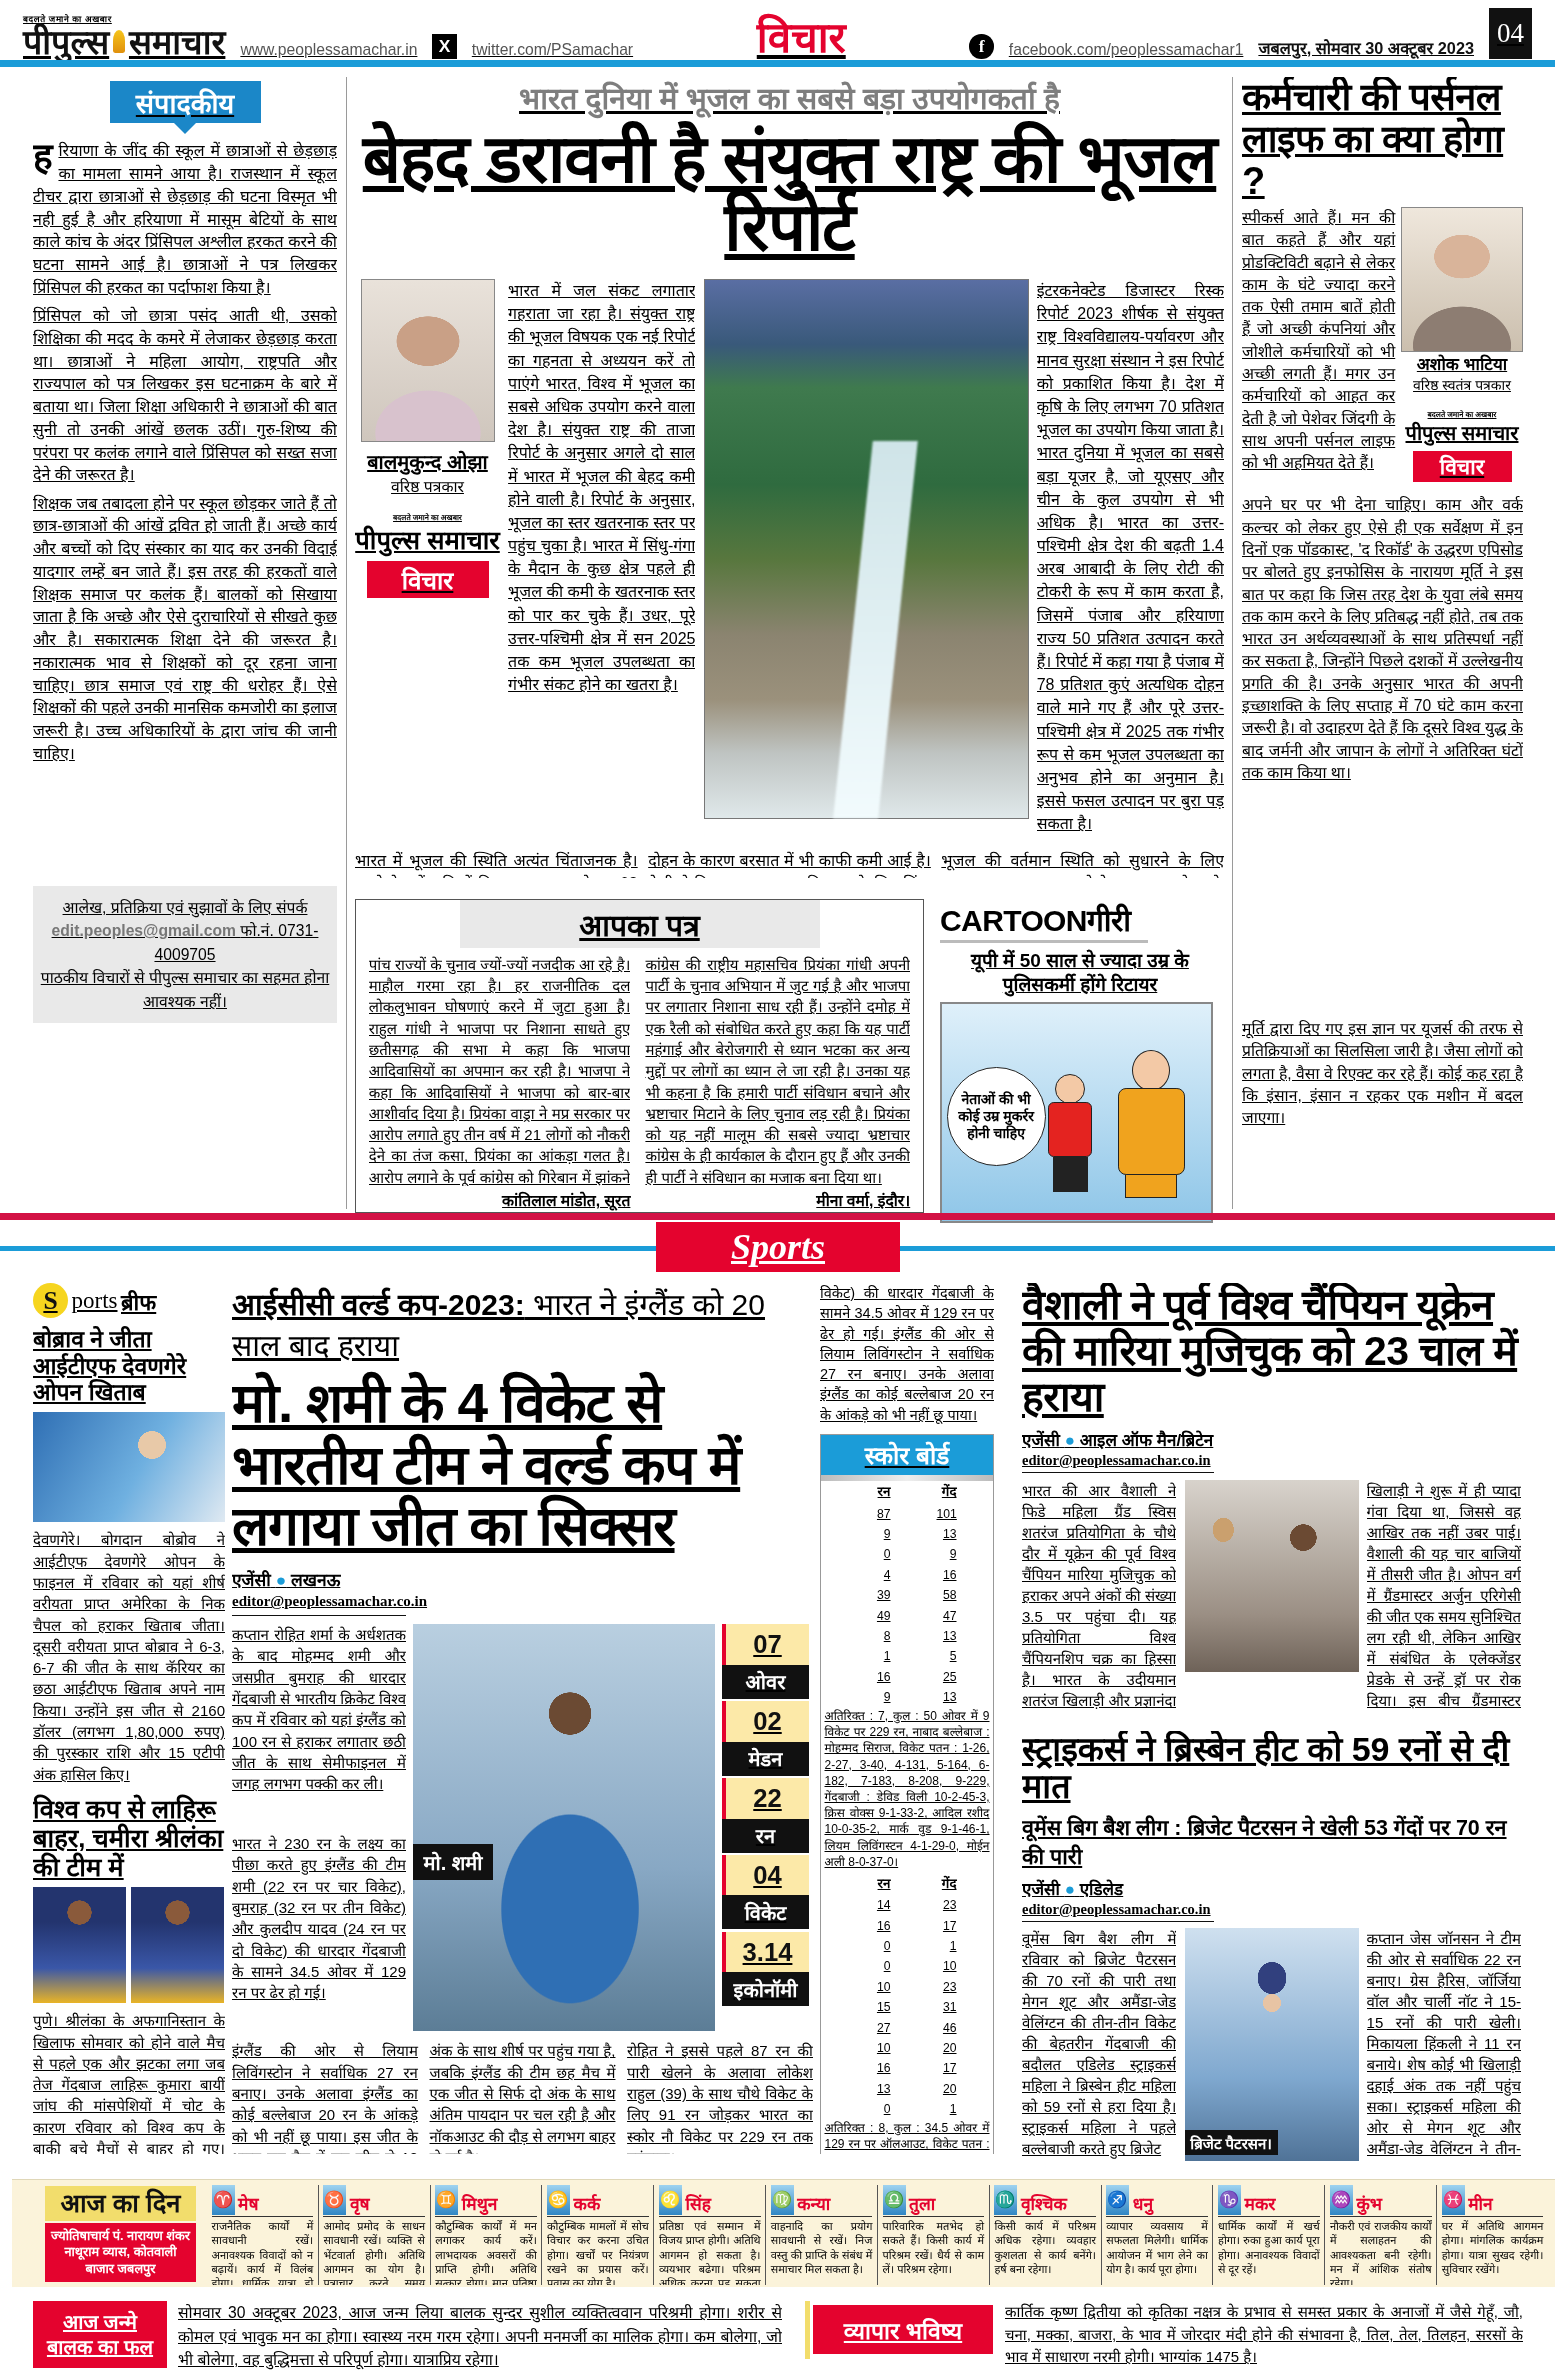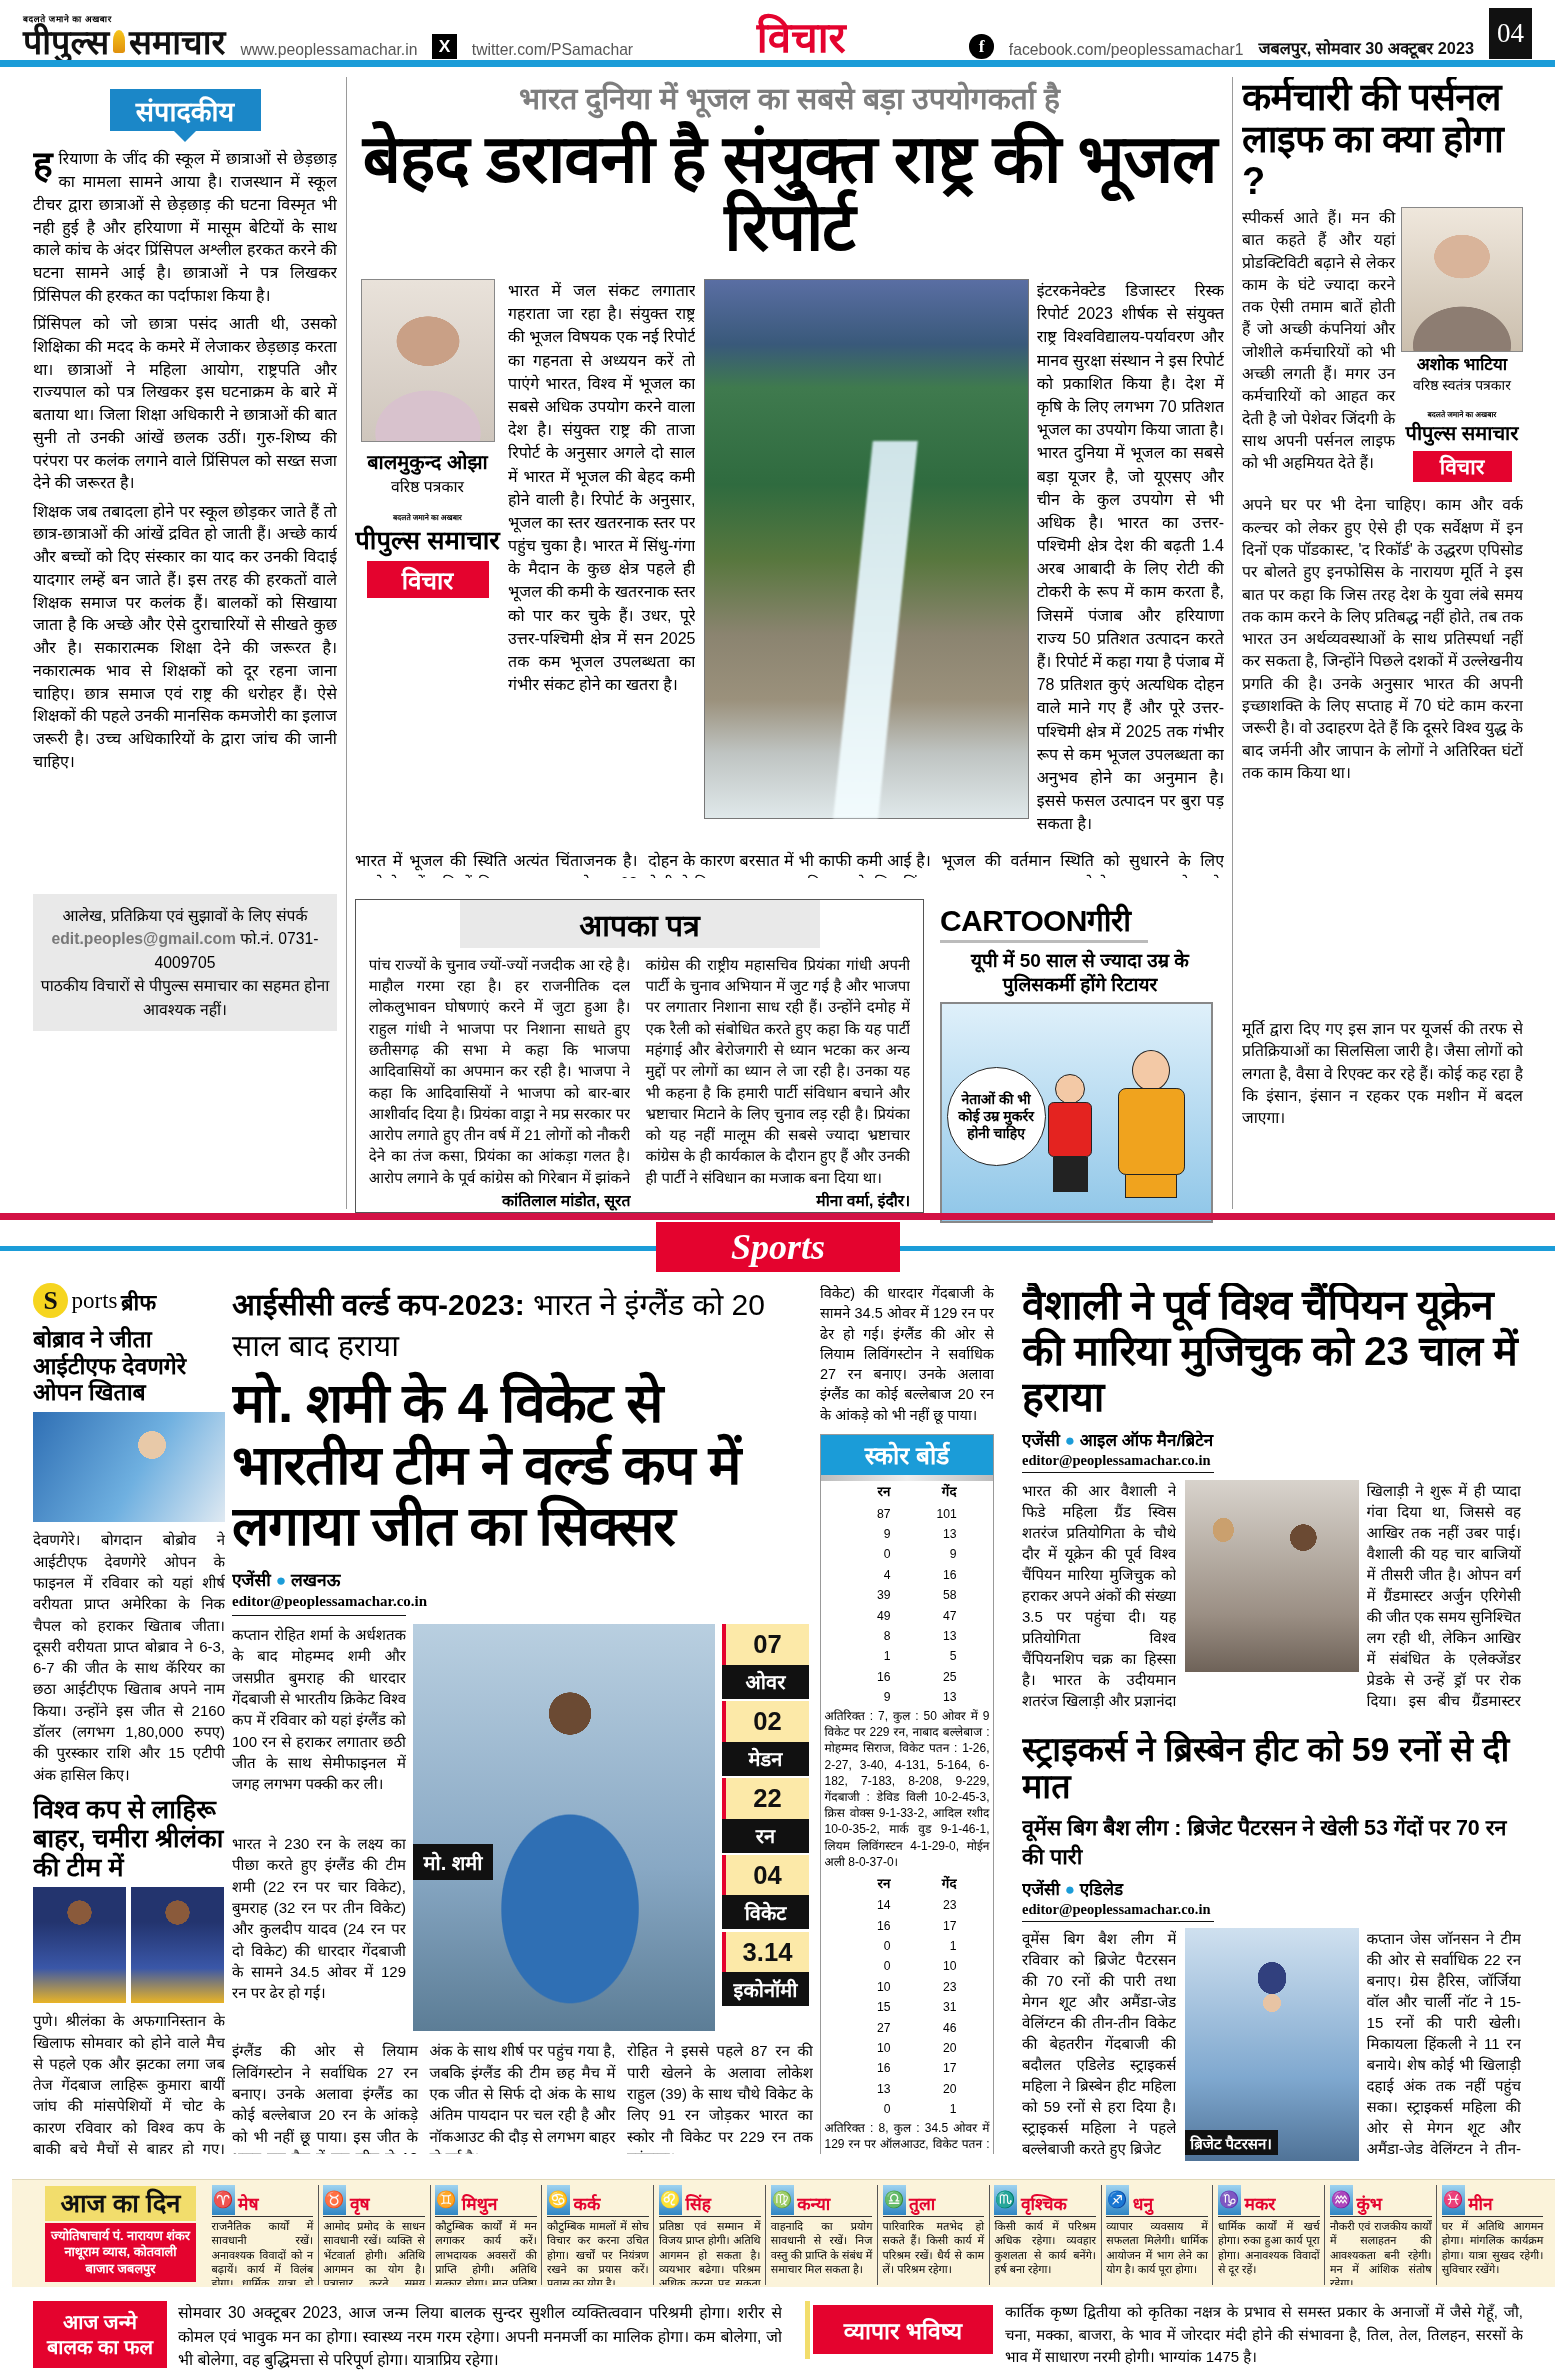--- a/index.html
+++ b/index.html
@@ -1,38 +1,38 @@
 <!DOCTYPE html>
 <html style="font-size:9.3px"><head>
 <meta charset="utf-8">
 <style>
   * { margin:0; padding:0; box-sizing:border-box; }
   body { font-family:"Liberation Sans", sans-serif; background:#ffffff; }
   #page { position:relative; width:1555px; height:2377px; background:#fff; overflow:hidden; }
-  .abs { position:absolute; }
+  .abs { position:absolute;text-decoration:underline; }
   .p { text-align:justify; margin-bottom:5.8px; }
   .jt { text-align:justify; }
   .ovh { overflow:hidden; }
 
   
   #masthead { top:5.8px; left:23px; width:1509px; height:53px; display:flex; align-items:flex-end; gap:15px; }
   .logo-tag { font-size:8.7px; font-weight:bold; letter-spacing:0.6px; }
   .logo-main { font-size:34px; font-weight:bold; color:#111; line-height:1; display:flex; align-items:center; gap:3.5px;}
   .logo-emblem { width:12.8px; height:23px; background:linear-gradient(#f6c51b,#e0900d); border-radius:50% 50% 2.3px 2.3px; display:inline-block; }
   .mast-link { font-size:15.7px; color:#555; }
   .xicon { width:24.4px; height:24.4px; background:#000; color:#fff; font-size:17.4px; font-weight:bold; display:flex; align-items:center; justify-content:center; }
   .fbicon { width:24.4px; height:24.4px; background:#000; color:#fff; border-radius:50%; font-size:17.4px; font-weight:bold; display:flex; align-items:center; justify-content:center; font-family:"Liberation Serif", serif; }
   .mast-section { font-size:42px; font-weight:bold; color:#e4032e; line-height:1; }
   .mast-date { font-size:16.3px; font-weight:bold; color:#111; }
   .pageno { width:43px; height:51px; background:#111; color:#fff; font-size:27px; display:flex; align-items:center; justify-content:center; font-family:"Liberation Serif", serif; }
   #blue-bar { top:60px; left:0; width:1555px; height:7px; background:#1b9cd8; }
 
   
   #editorial { top:77px; left:33px; width:304px; height:1132px; }
-  .ed-badge { width:151px; height:42px; background:#1b87c8; color:#fff; font-size:27px; font-weight:bold; display:flex; align-items:center; justify-content:center; margin:12px auto; position:relative; }
+  .ed-badge { width:151px; height:42px; background:#1b87c8; color:#fff; font-size:27px; font-weight:bold; display:flex; align-items:center; justify-content:center; margin:4px auto; position:relative; }
   .ed-badge:after { content:""; position:absolute; left:50%; bottom:-10.5px; transform:translateX(-50%); border:11.6px solid transparent; border-top-color:#1b87c8; border-bottom:none; }
   .ed-headline { font-size:44px; font-weight:bold; line-height:1.08; margin-top:20px; letter-spacing:-0.6px; }
   .ed-body { margin-top:17.4px; font-size:16px; line-height:1.42; height:738px; overflow:hidden; }
   .ed-body .p:first-child::first-letter { font-size:37px; font-weight:bold; float:left; line-height:0.9; padding-right:5.8px; }
   .ed-contact { background:#e9e9e9; padding:9.3px 5.8px; text-align:center; font-size:15.7px; line-height:1.5; margin-top:8.1px; }
   .ed-contact .em { color:#777; font-weight:bold; }
   .vrule { width:1.2px; background:#9a9a9a; }
 
   
   #lead { top:77px; left:355px; width:869px; height:801px; }

